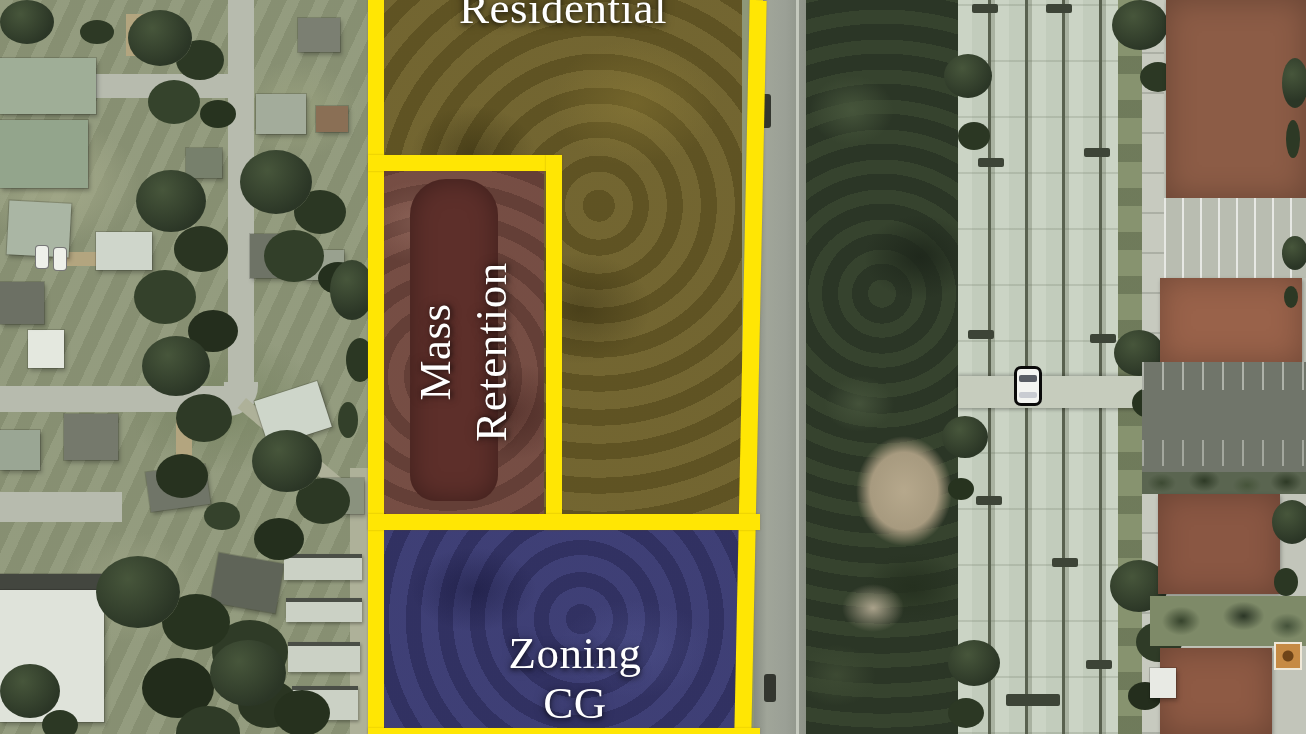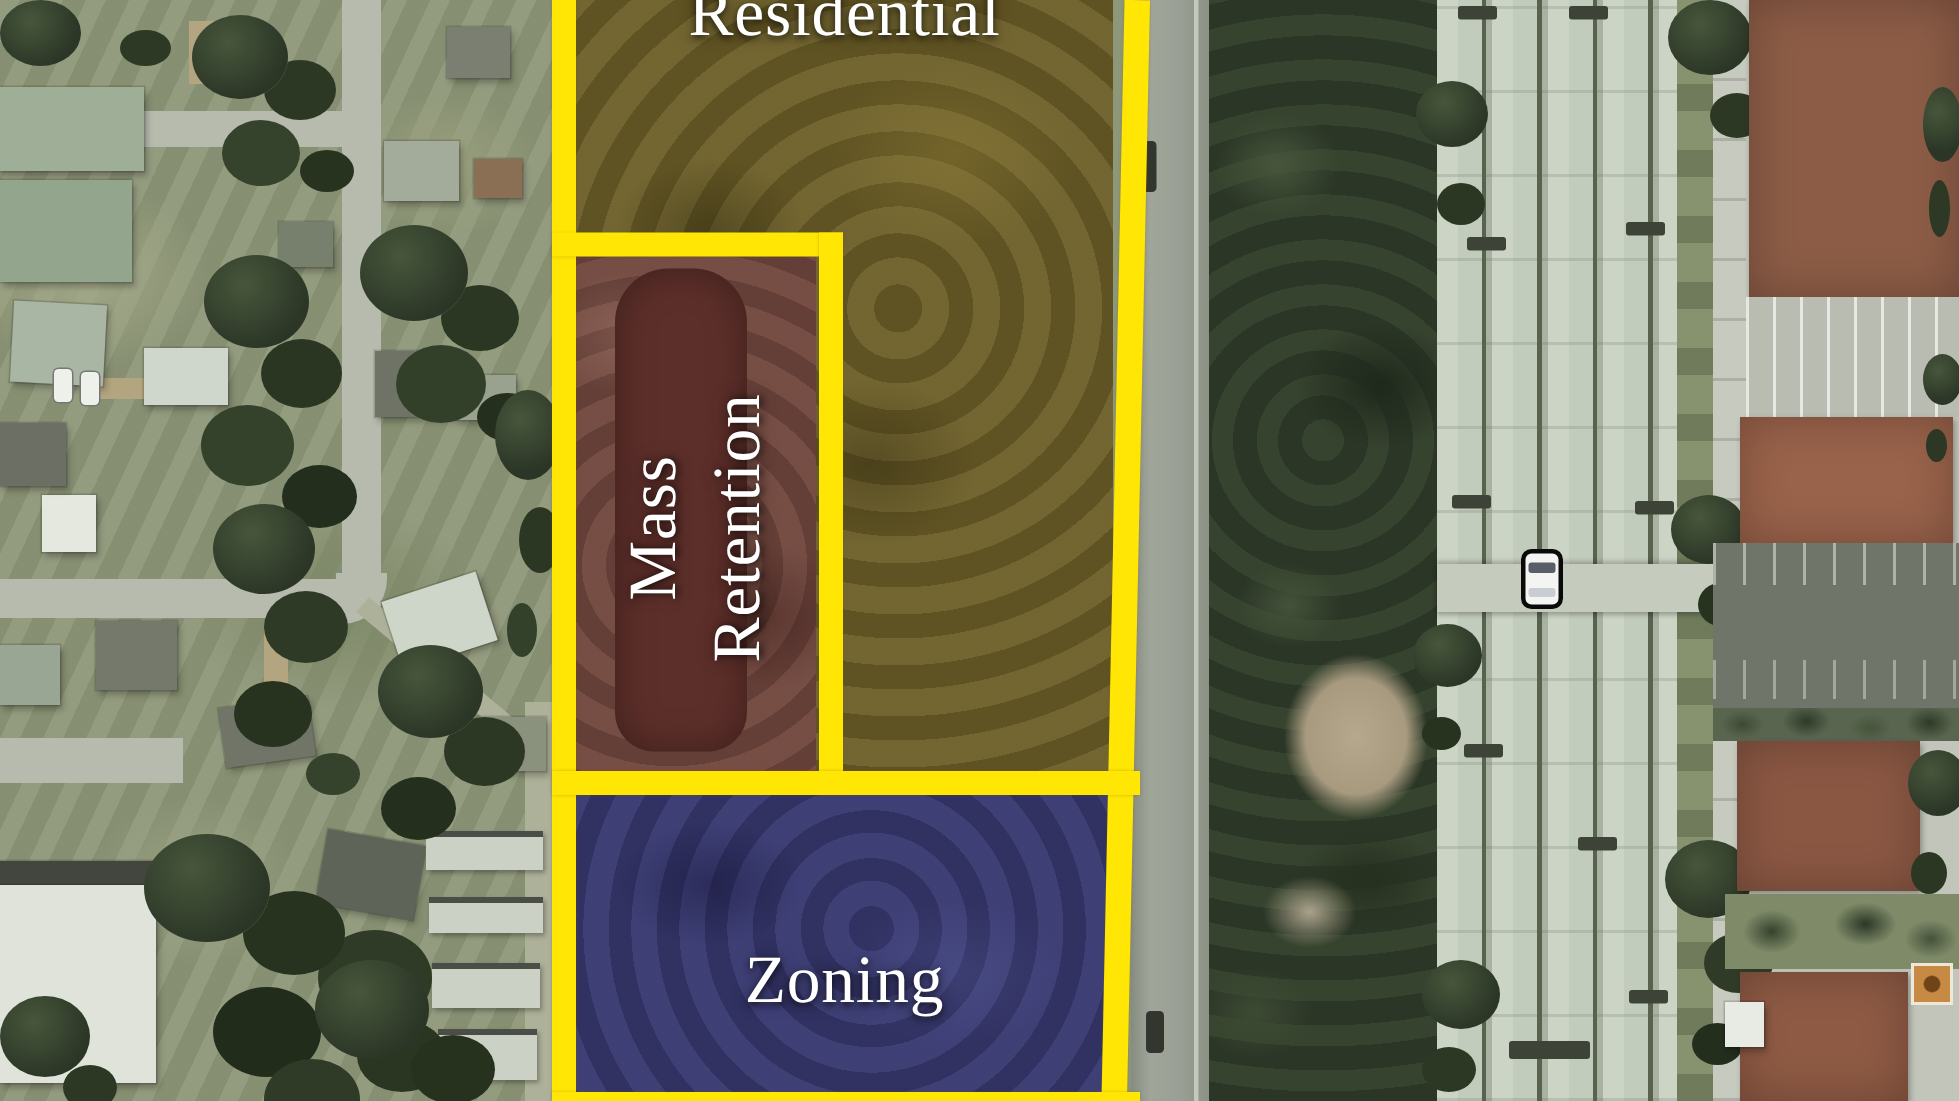--- a/index.html
+++ b/index.html
@@ -123,21 +123,21 @@
   #yb-sep2{left:368px;top:514px;width:392px;height:16px;}
   #yb-bottom{left:368px;top:728px;width:392px;height:6px;}
 
   
   .zlabel{position:absolute;color:var(--c-label);font-family:"Liberation Serif",serif;
     text-align:center;z-index:9;letter-spacing:.5px;
     text-shadow:0 2px 5px rgba(0,0,0,.65),0 0 12px rgba(0,0,0,.4);}
   #label-res{left:384px;top:-14px;width:358px;font-size:45px;line-height:45px;}
   #label-mass{left:303px;top:296px;width:320px;height:112px;transform:rotate(-90deg);
     font-size:45px;line-height:56px;}
-  #label-cg{left:384px;top:628px;width:358px;font-size:45px;line-height:50px;}
+  #label-cg{left:384px;top:628px;width:358px;font-size:45px;line-height:50px;padding-left:12px;}
 </style>
 </head>
 <body>
 
 <div id="canvas">
   <div id="basemap">
     <div id="left-land"></div>
     <div id="road">
       <div class="curb"></div>
     </div>
@@ -242,14 +242,15 @@
   <div class="yb" id="yb-sep2"></div>
   <div class="yb" id="yb-bottom"></div>
 
   <div class="zlabel" id="label-res">Residential</div>
   <div class="zlabel" id="label-mass">
     <div>Mass</div>
     <div>Retention</div>
   </div>
   <div class="zlabel" id="label-cg">
     <div>Zoning</div>
+    <div>CG</div>
   </div>
 </div>
 
 </body></html>

